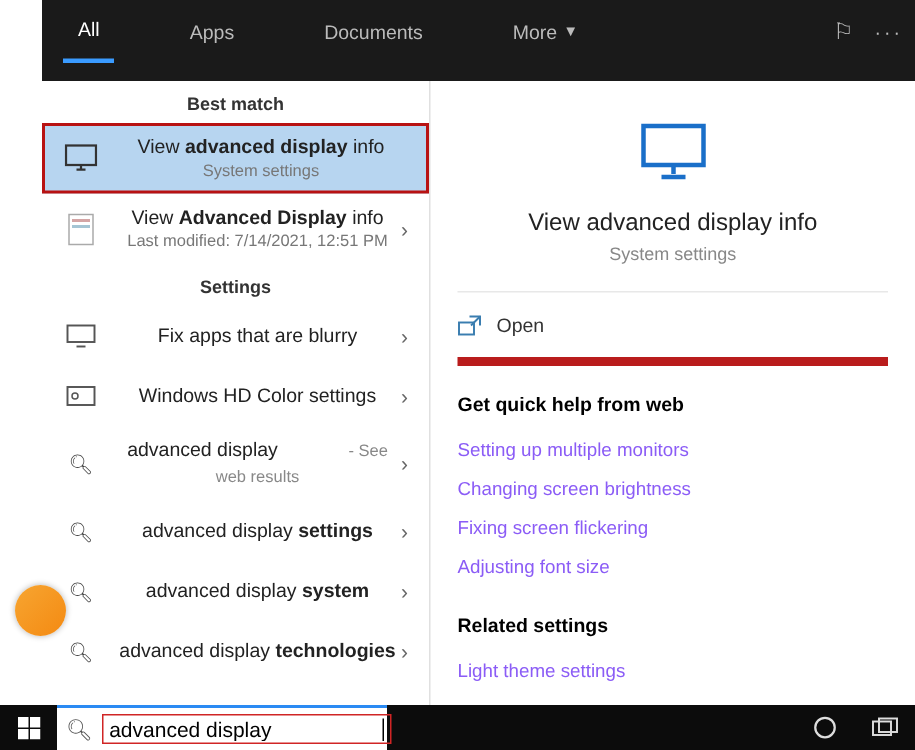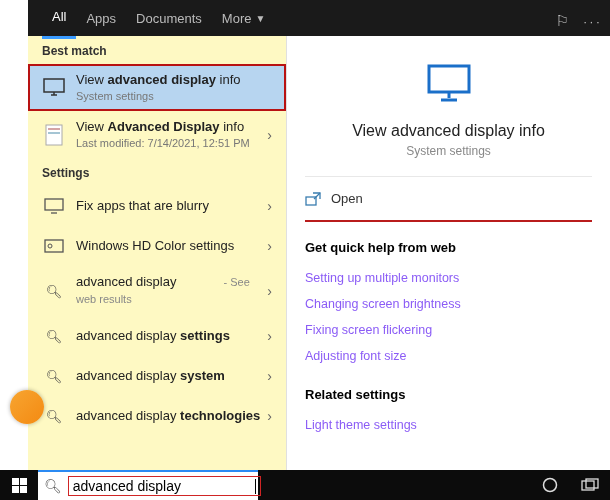--- a/index.html
+++ b/index.html
@@ -1,41 +1,41 @@
 <!DOCTYPE html>
 <html><head>
 <meta charset="utf-8">
 <style>
   * { margin: 0; padding: 0; box-sizing: border-box; font-family: "Segoe UI", Tahoma, sans-serif; }
   body { background: #fff; width: 610px; height: 500px; overflow: hidden; font-size: 13px; }
   .window { position: relative; width: 610px; height: 500px; }
   .content { position: absolute; left: 28px; top: 0; right: 0; bottom: 30px; display: flex; flex-direction: column; background: #e9e9e9; }
-  .tabbar { background: #1a1a1a; height: 36px; display: flex; align-items: center; padding: 0 14px; color: #ccc; font-size: 13px; position: relative; }
+  .tabbar { background: #1a1a1a; height: 54px; display: flex; padding: 0 14px; color: #ccc; font-size: 13px; position: relative; gap: 40px; }
   .tabbar .tab { padding: 0 10px; height: 42px; display: flex; align-items: center; cursor: pointer; color: #bbb; }
   .tabbar .tab.active { color: #fff; border-bottom: 3px solid #3a9bff; }
   .tabbar .more-caret { font-size: 10px; margin-left: 4px; }
   .tabbar .right-icons { position: absolute; right: 8px; top: 0; height: 42px; display: flex; align-items: center; gap: 14px; color: #bbb; }
   .main { flex: 1; display: flex; overflow: hidden; }
-  .left { width: 258px; background: #fef9c3; overflow: hidden; display: flex; flex-direction: column; }
+  .left { width: 258px; background: #ffffff; overflow: hidden; display: flex; flex-direction: column; text-align: center; }
   .right { flex: 1; background: #fff; border-left: 1px solid #e0e0e0; padding: 18px 18px 0 18px; overflow: hidden; }
   .section-label { font-weight: 600; font-size: 12px; padding: 8px 14px 6px 14px; color: #333; }
   .result { display: flex; align-items: center; padding: 8px 14px; position: relative; cursor: pointer; }
   .result.highlight { background: #b7d5f0; outline: 2px solid #b81212; outline-offset: -2px; }
   .result .icon-box { width: 24px; height: 24px; margin-right: 10px; display: flex; align-items: center; justify-content: center; color: #444; }
   .result .text-stack { flex: 1; line-height: 1.3; }
   .result .title { font-size: 13px; color: #222; }
   .result .title strong { font-weight: 600; }
   .result .sub { font-size: 11px; color: #777; }
   .result .sub2 { font-size: 11px; color: #777; }
   .result .chev { color: #666; font-size: 14px; }
   .detail-head { text-align: center; border-bottom: 1px solid #e8e8e8; padding-bottom: 18px; }
   .detail-icon { width: 44px; height: 44px; margin: 10px auto 14px auto; }
   .detail-title { font-size: 16px; color: #222; margin-bottom: 4px; }
   .detail-sub { font-size: 12px; color: #888; }
-  .detail-action { display: flex; align-items: center; padding: 14px 0; border-bottom: 2px solid #b91c1c; color: #333; font-size: 13px; cursor: pointer; }
+  .detail-action { display: flex; align-items: center; padding: 14px 0; border-bottom: 6px solid #b91c1c; color: #333; font-size: 13px; cursor: pointer; }
   .detail-action .open-icon { margin-right: 10px; color: #3a7db0; }
   .detail-section-label { font-weight: 600; font-size: 13px; margin: 18px 0 10px 0; }
   .detail-link { font-size: 12.5px; color: #8b5cf6; padding: 6px 0; cursor: pointer; }
   .taskbar { position: absolute; left: 0; bottom: 0; right: 0; height: 30px; background: #0c0c0c; display: flex; align-items: stretch; }
   .taskbar .start { width: 38px; display:flex; align-items:center; justify-content:center; color:#fff; cursor:pointer; }
   .taskbar .search-wrap { flex: 1; max-width: 220px; background:#fff; display:flex; align-items:center; padding: 0 6px; border-top: 2px solid #2a8af3; }
   .taskbar .search-wrap .mag { color:#555; margin-right:6px; font-size:14px; }
   .taskbar .search-wrap input { border:none; outline:none; font-size:14px; flex:1; background:transparent; }
   .taskbar .search-wrap .input-highlight { border:1.5px solid #d02525; padding:1px 4px 1px 4px; display:flex; align-items:center; }
   .taskbar .search-wrap .cursor { display:inline-block; width:1px; height:15px; background:#000; margin-left:1px; }

